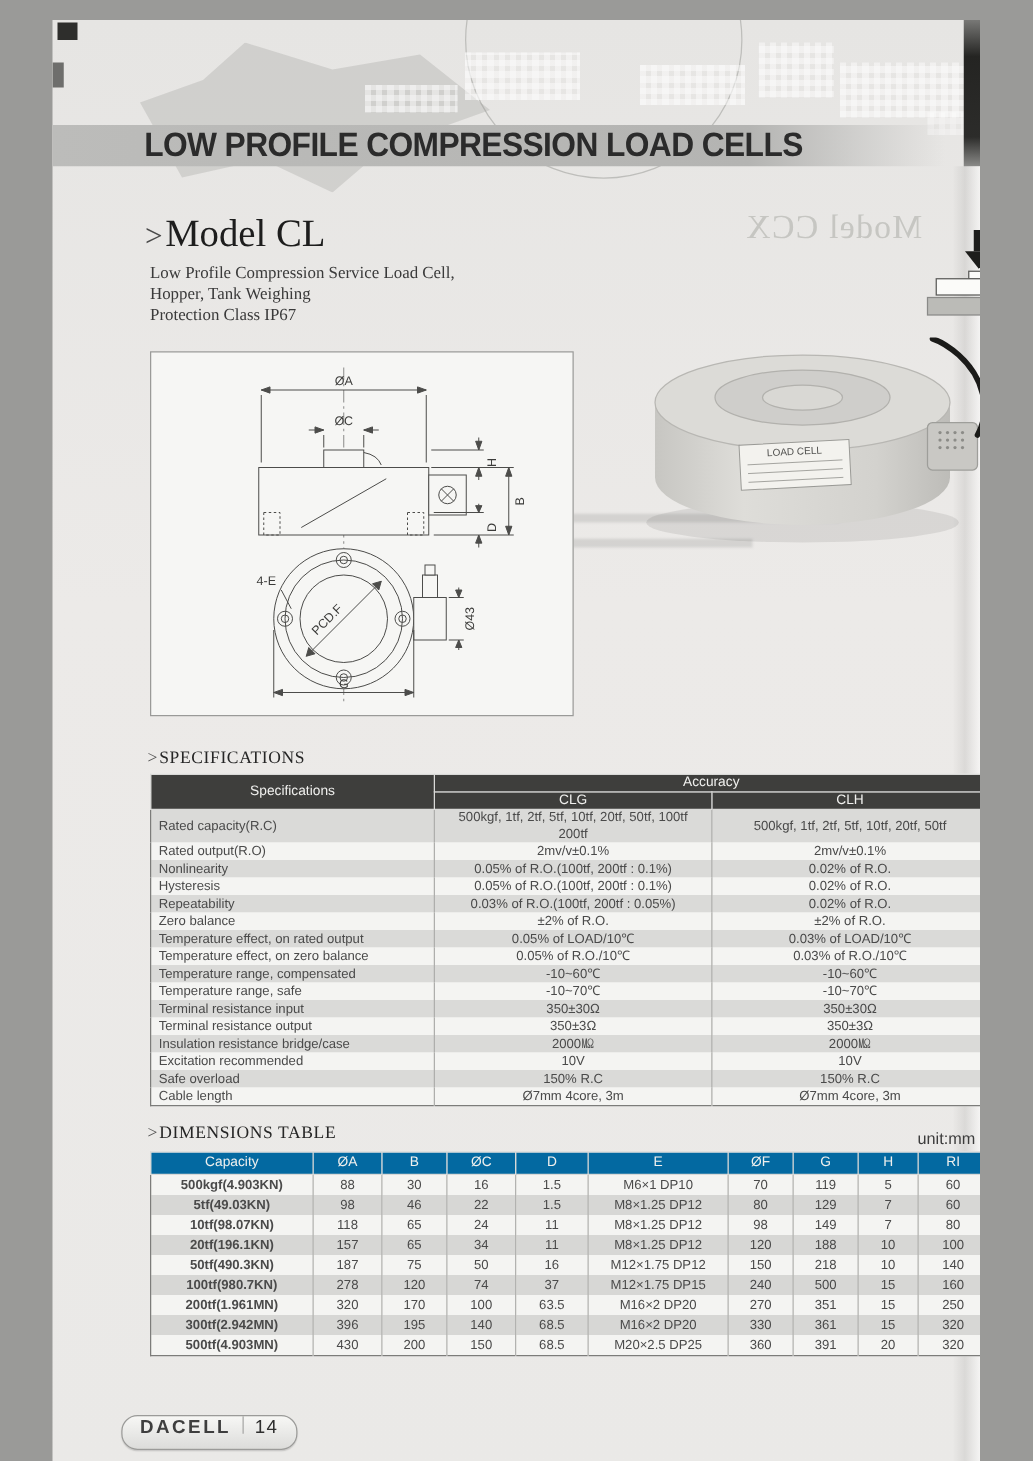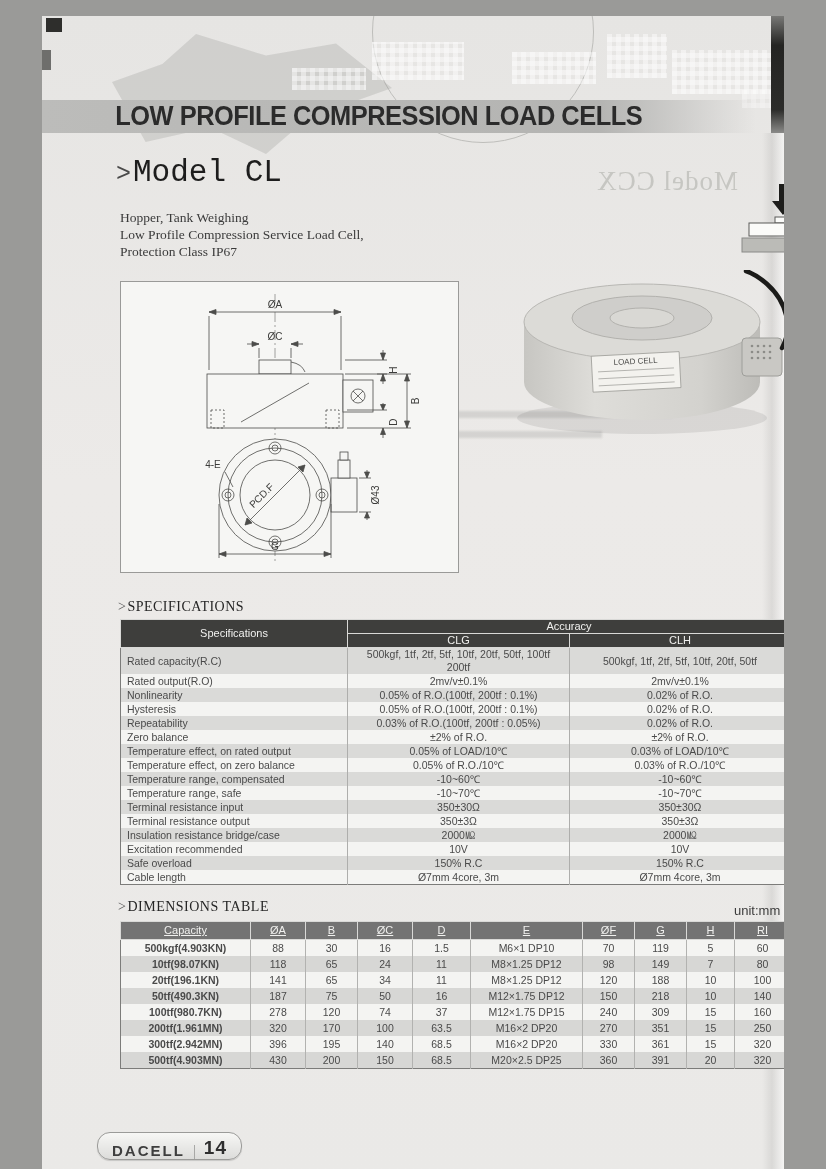--- a/index.html
+++ b/index.html
@@ -46,22 +46,22 @@
   .edge-shade{
     position:absolute; right:0; top:117px; width:22px; height:1052px;
     background:linear-gradient(90deg, rgba(0,0,0,0) 0%, rgba(0,0,0,.07) 45%, rgba(255,255,255,.5) 100%);
   }
   .bottom-shade{
     position:absolute; left:0; bottom:0; width:100%; height:14px;
     background:linear-gradient(180deg, rgba(0,0,0,0), rgba(0,0,0,.13));
   }
   
   .model-heading{
-    position:absolute; left:74px; top:139px;
-    font-family:Liberation Mono, monospace; font-size:31px; color:#1d1d1d;
+    position:absolute; left:74px; top:153px;
+    font-family:Liberation Serif, serif; font-size:31px; color:#1d1d1d;
   }
   .model-heading .chev{font-size:25px; color:#4a4a4a; margin-right:2px;}
   .ghost-title{
     position:absolute; left:520px; top:150px; width:210px;
     font-family:"Liberation Serif", serif; font-size:27px; color:#c6c6c2;
     transform:scaleX(-1); filter:blur(.6px); text-align:center; letter-spacing:1px;
   }
   .ghost-line{position:absolute; height:7px; background:rgba(170,170,166,.35); filter:blur(1px);}
   .description{
     position:absolute; left:78px; top:193px;
@@ -85,49 +85,49 @@
   }
   .spec-table td{
     font-size:10.5px; height:14px; line-height:13px; padding:0 6px; color:#4a4a4a;
   }
   .spec-table td.lbl{text-align:left;}
   .spec-table td.val{text-align:center; border-left:1px solid #aeaeac;}
   .spec-table tbody tr:nth-child(odd){background:#dadad8;}
   .spec-table tbody tr:nth-child(even){background:#f4f4f2;}
   .dim-table{position:absolute; left:78px; top:905px; width:670px; border:1px solid #7c7c7a; background:#f4f4f2;}
   .dim-table th{
-    background:#737373; color:#f0f0ee; font-weight:400; font-size:11px;
-    height:17px; line-height:17px; border:1px solid #d9d9d7; padding:0;text-decoration:underline;
+    background:#0369a1; color:#f0f0ee; font-weight:400; font-size:11px;
+    height:17px; line-height:17px; border:1px solid #d9d9d7; padding:0;
   }
   .dim-table td{
     font-size:10.5px; height:16px; line-height:16px; padding:0 2px;
     text-align:center; color:#4a4a4a; border-left:1px solid #b2b2b0;
   }
   .dim-table td:first-child{border-left:none;font-weight:bold;}
   .dim-table tbody tr:nth-child(even){background:#d7d7d5;}
   .dim-table tbody tr:nth-child(odd){background:#f4f4f2;}
   
   .drawing-box{
     position:absolute; left:78px; top:265px; width:337px; height:290px;
     background:#f6f6f4; border:1px solid #9a9a98;
   }
   .photo{position:absolute; left:452px; top:254px; width:300px; height:172px;}
   .mini-diagram{position:absolute; left:695px; top:168px; width:92px; height:76px;}
   svg text{font-family:"Liberation Sans", sans-serif;}
   
   .footer-pill{
     position:absolute; left:55px; top:1116px; height:26px;
-    display:inline-flex; align-items:flex-end; gap:9px; padding:0 14px;
+    display:inline-flex; align-items:flex-start; gap:9px; padding:0 14px;
     border:1.5px solid #9b9b99; border-radius:13px;
     background:linear-gradient(180deg,#f7f7f5,#dcdcda);
     box-shadow:0 1px 1px rgba(0,0,0,.15);
   }
   .footer-pill .brand{font-size:15px; font-weight:700; color:#3e3e3e; letter-spacing:2px;}
   .footer-pill .divider{width:1px; height:14px; background:#a8a8a6;}
-  .footer-pill .pageno{font-size:19px; font-weight:700; color:#2e2e2e; letter-spacing:1px;}
+  .footer-pill .pageno{font-size:15px; font-weight:400; color:#2e2e2e; letter-spacing:1px;}
 </style>
 </head>
 <body>
 
 <div class="page">
 
   <div class="globe-arc"></div>
   <div class="globe-land"></div>
   <div class="pixel-cluster" style="left:250px;top:52px;width:74px;height:22px;"></div>
   <div class="pixel-cluster" style="left:330px;top:26px;width:92px;height:38px;"></div>
@@ -145,22 +145,22 @@
   <div class="edge-shade"></div>
 
   <div class="model-heading">
     <span class="chev">&gt;</span><span>Model CL</span>
   </div>
   <div class="ghost-title">Model CCX</div>
   <div class="ghost-line" style="left:300px;top:395px;width:330px;"></div>
   <div class="ghost-line" style="left:330px;top:415px;width:230px;"></div>
 
   <div class="description">
+    <div>Low Profile Compression Service Load Cell,</div>
     <div>Hopper, Tank Weighing</div>
-    <div>Low Profile Compression Service Load Cell,</div>
     <div>Protection Class IP67</div>
   </div>
 
   <div class="mini-diagram">
     <svg width="92" height="76" viewBox="0 0 92 76">
       <g>
         <rect x="42" y="0" width="8" height="17" fill="#1d1d1b"></rect>
         <polygon points="35,17 57,17 46,31" fill="#1d1d1b"></polygon>
       </g>
       <rect x="38" y="33" width="15" height="6" fill="#fbfbf9" stroke="#5a5a58" stroke-width="1"></rect>
@@ -473,37 +473,49 @@
       <td>1.5</td>
       <td>M6×1 DP10</td>
       <td>70</td>
       <td>119</td>
       <td>5</td>
       <td>60</td>
     </tr>
 
 
 
+    <tr>
+      <td>5tf(49.03KN)</td>
+      <td>98</td>
+      <td>46</td>
+      <td>22</td>
+      <td>1.5</td>
+      <td>M8×1.25 DP12</td>
+      <td>80</td>
+      <td>129</td>
+      <td>7</td>
+      <td>60</td>
+    </tr>
 
     <tr>
       <td>10tf(98.07KN)</td>
       <td>118</td>
       <td>65</td>
       <td>24</td>
       <td>11</td>
       <td>M8×1.25 DP12</td>
       <td>98</td>
       <td>149</td>
       <td>7</td>
       <td>80</td>
     </tr>
 
     <tr>
       <td>20tf(196.1KN)</td>
-      <td>141</td>
+      <td>157</td>
       <td>65</td>
       <td>34</td>
       <td>11</td>
       <td>M8×1.25 DP12</td>
       <td>120</td>
       <td>188</td>
       <td>10</td>
       <td>100</td>
     </tr>
 
@@ -521,21 +533,21 @@
     </tr>
 
     <tr>
       <td>100tf(980.7KN)</td>
       <td>278</td>
       <td>120</td>
       <td>74</td>
       <td>37</td>
       <td>M12×1.75 DP15</td>
       <td>240</td>
-      <td>309</td>
+      <td>500</td>
       <td>15</td>
       <td>160</td>
     </tr>
 
     <tr>
       <td>200tf(1.961MN)</td>
       <td>320</td>
       <td>170</td>
       <td>100</td>
       <td>63.5</td>

